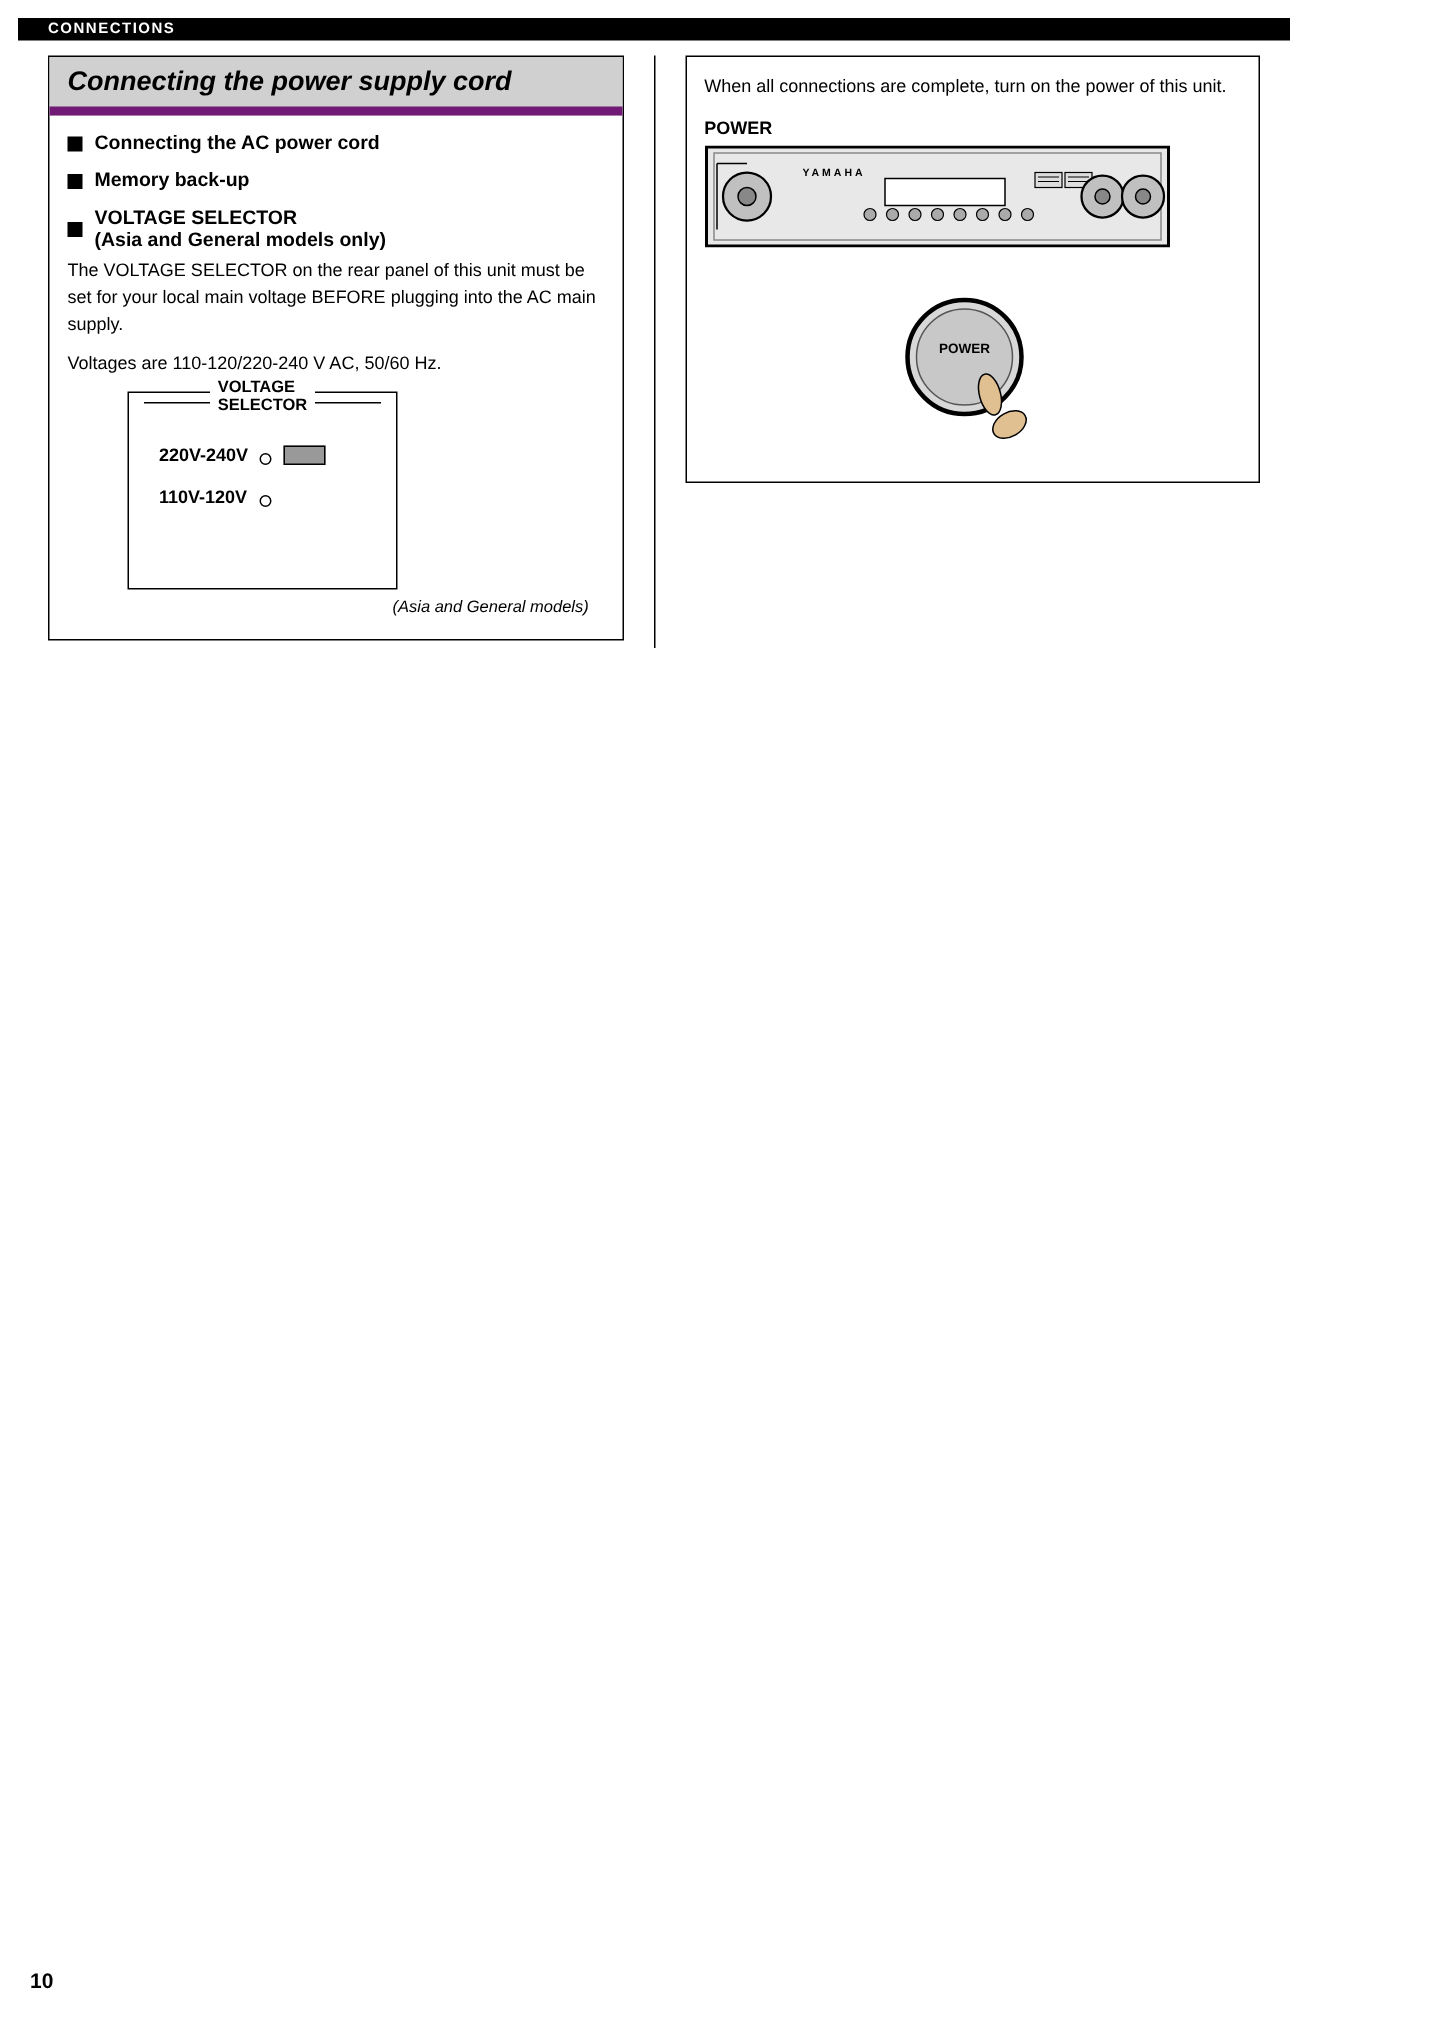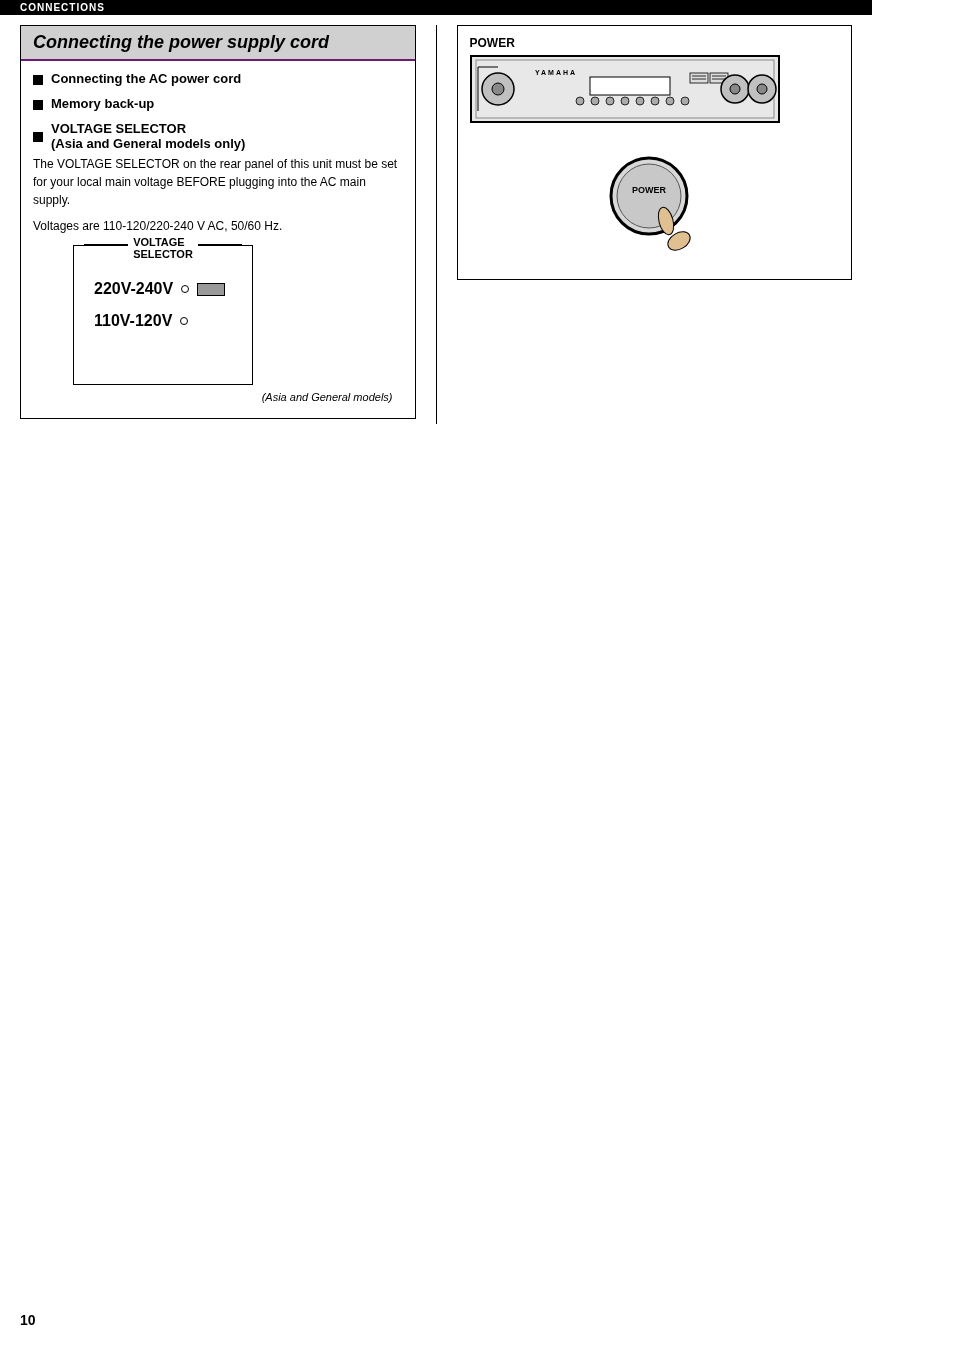--- a/index.html
+++ b/index.html
@@ -8,21 +8,21 @@
       min-height: 1348px;
       background: #fff;
       font-family: Arial, Helvetica, sans-serif;
       font-size: 13px;
       color: #000;
     }
 
     .page {
       width: 872px;
       min-height: 1348px;
-      padding: 0;
+      padding: 12px;
       position: relative;
     }
 
     
     .top-bar {
       background: #000;
       color: #fff;
       font-size: 10px;
       font-weight: bold;
       padding: 2px 20px;
@@ -55,21 +55,21 @@
       border: 1px solid #000;
       margin-bottom: 5px;
     }
 
     .section-title {
       background: #d0d0d0;
       font-style: italic;
       font-weight: bold;
       font-size: 18px;
       padding: 6px 12px;
-      border-bottom: 2px solid #701a75;
+      border-bottom: 6px solid #701a75;
     }
 
     .section-content {
       padding: 10px 12px;
     }
 
     
     .subsection-heading {
       display: flex;
       align-items: center;
@@ -155,20 +155,21 @@
       min-width: 180px;
     }
 
     .volt-box-title-bar {
       position: absolute;
       top: -10px;
       left: 10px;
       right: 10px;
       display: flex;
       justify-content: space-between;
+      align-items: center;
     }
 
     .volt-box-line-left {
       flex: 1;
       height: 0;
       border-top: 1px solid #000;
       margin-top: 8px;
     }
 
     .volt-box-line-right {
@@ -181,24 +182,24 @@
     .volt-box-title-text {
       font-size: 11px;
       font-weight: bold;
       padding: 0 5px;
       background: #fff;
       white-space: nowrap;
     }
 
     .volt-row {
       display: flex;
-      align-items: center;
+      align-items: flex-end;
       gap: 8px;
       margin: 14px 0;
-      font-size: 16px;
+      font-size: 12px;
       font-weight: bold;
     }
 
     .volt-circle {
       width: 8px;
       height: 8px;
       border: 1px solid #000;
       border-radius: 50%;
     }
 
@@ -279,20 +280,21 @@
 
         </div>
       </div>
     </div>
 
     <div class="right-column">
 
       <div class="section-box">
         <div class="section-content">
 
+          <div class="power-intro">When all connections are complete, turn on the power of this unit.</div>
 
           <div class="power-label">POWER</div>
 
           <div style="margin: 5px 0 15px 0;">
             <svg width="310" height="68" viewBox="0 0 310 68">
 
               <rect x="1" y="1" width="308" height="66" fill="#e8e8e8" stroke="#000" stroke-width="2"></rect>
 
               <rect x="6" y="5" width="298" height="58" fill="none" stroke="#888" stroke-width="1"></rect>
 

